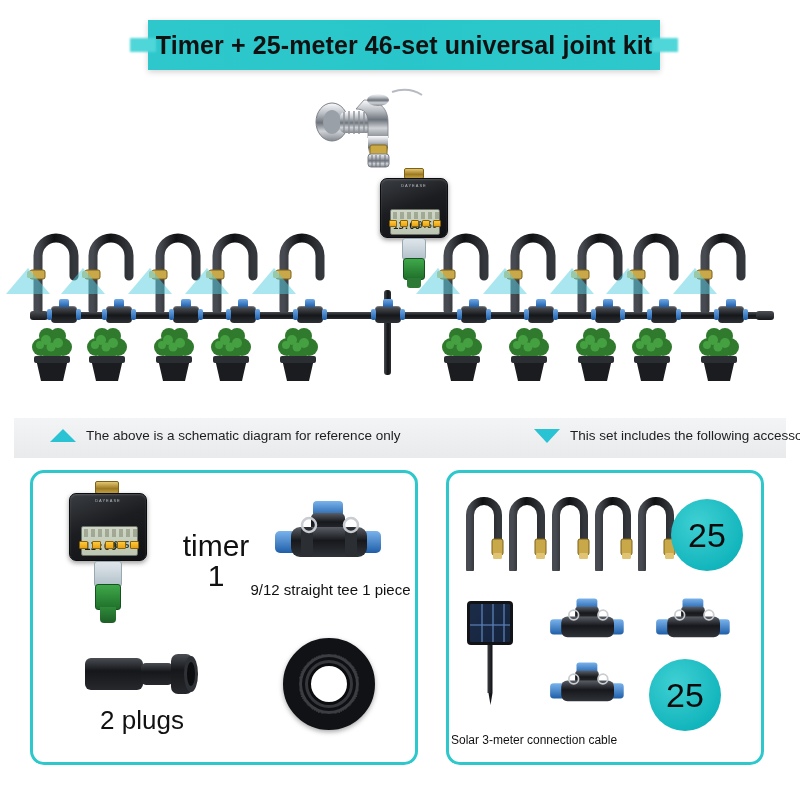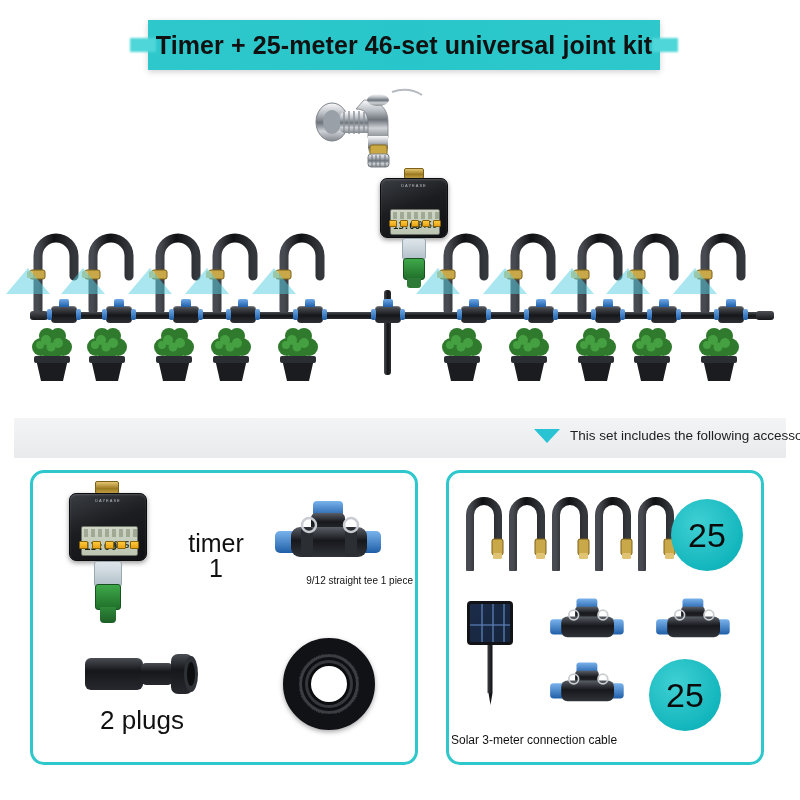--- a/index.html
+++ b/index.html
@@ -603,20 +603,24 @@
             <circle cx="27" cy="21" r="4.5"></circle>
             <circle cx="16" cy="19" r="4"></circle>
           </g>
           <path d="M12 33h32l-5 22H17z" fill="#1a1c1f"></path>
           <rect x="10" y="30" width="36" height="7" rx="2" fill="#2a2d31"></rect>
         </svg></div>
     </div>
 </div>
 
 <div id="divider">
+  <div class="div-item" style="left:36px;">
+    <div class="tri-up"></div>
+    <div class="div-label">The above is a schematic diagram for reference only</div>
+  </div>
   <div class="div-item" style="left:520px;">
     <div class="tri-down"></div>
     <div class="div-label">This set includes the following accessories</div>
   </div>
 </div>
 
 <div class="panel" id="panel-left">
 
   <div class="acc" style="left:32px; top:8px; width:84px; height:160px;">
     <div class="brass" style="position:absolute;left:30px;top:0;width:24px;height:13px;"></div>
@@ -632,21 +636,21 @@
         <i style="width:9px;height:8px;"></i>
         <i style="width:9px;height:8px;"></i>
         <i style="width:9px;height:8px;"></i>
         <i style="width:9px;height:8px;"></i>
       </div>
     </div>
     <div class="timer-clear" style="position:absolute;left:29px;top:80px;width:28px;height:26px;"></div>
     <div class="timer-green" style="position:absolute;left:30px;top:103px;width:26px;height:26px;"></div>
     <div style="position:absolute;left:35px;top:126px;width:16px;height:16px;background:linear-gradient(180deg,#2f8a3a,#1d5f26);border-radius:0 0 4px 4px;"></div>
   </div>
-  <div class="acc-label" style="left:128px; top:58px; width:110px; font-size:25px; line-height:1.0;">timer
+  <div class="acc-label" style="left:128px; top:58px; width:110px; font-size:30px; line-height:1.0;">timer
 1</div>
 
   <div class="tee-fitting" style="left:238px; top:26px;">
     <svg viewBox="0 0 120 72" width="120" height="72">
       <defs>
         <linearGradient id="tbody" x1="0" y1="0" x2="0" y2="1">
           <stop offset="0%" stop-color="#5a5e65"></stop>
             <stop offset="45%" stop-color="#16181c"></stop>
           <stop offset="100%" stop-color="#303338"></stop>
         </linearGradient>
@@ -659,21 +663,21 @@
       <rect x="40" y="14" width="34" height="20" rx="5" fill="url(#tbody)"></rect>
       <rect x="4" y="32" width="24" height="22" rx="5" fill="url(#tblue)"></rect>
       <rect x="86" y="32" width="24" height="22" rx="5" fill="url(#tblue)"></rect>
       <rect x="20" y="28" width="76" height="30" rx="9" fill="url(#tbody)"></rect>
       <rect x="30" y="28" width="12" height="30" rx="4" fill="#2b2e33"></rect>
       <rect x="74" y="28" width="12" height="30" rx="4" fill="#2b2e33"></rect>
       <circle cx="38" cy="26" r="7" fill="none" stroke="#c9ccd1" stroke-width="2.5"></circle>
       <circle cx="80" cy="26" r="7" fill="none" stroke="#c9ccd1" stroke-width="2.5"></circle>
     </svg>
   </div>
-  <div class="acc-label" style="left:215px; top:102px; width:165px; font-size:10px;text-align:right;">9/12 straight tee 1 piece</div>
+  <div class="acc-label" style="left:215px; top:108px; width:165px; font-size:15px;">9/12 straight tee 1 piece</div>
 
   <div class="plug-shape" style="left:46px; top:175px;">
     <svg viewBox="0 0 130 52" width="130" height="52">
       <defs>
         <linearGradient id="plugg" x1="0" y1="0" x2="0" y2="1">
           <stop offset="0%" stop-color="#4a4d53"></stop>
             <stop offset="40%" stop-color="#15171a"></stop>
           <stop offset="100%" stop-color="#26282d"></stop>
         </linearGradient>
       </defs>

